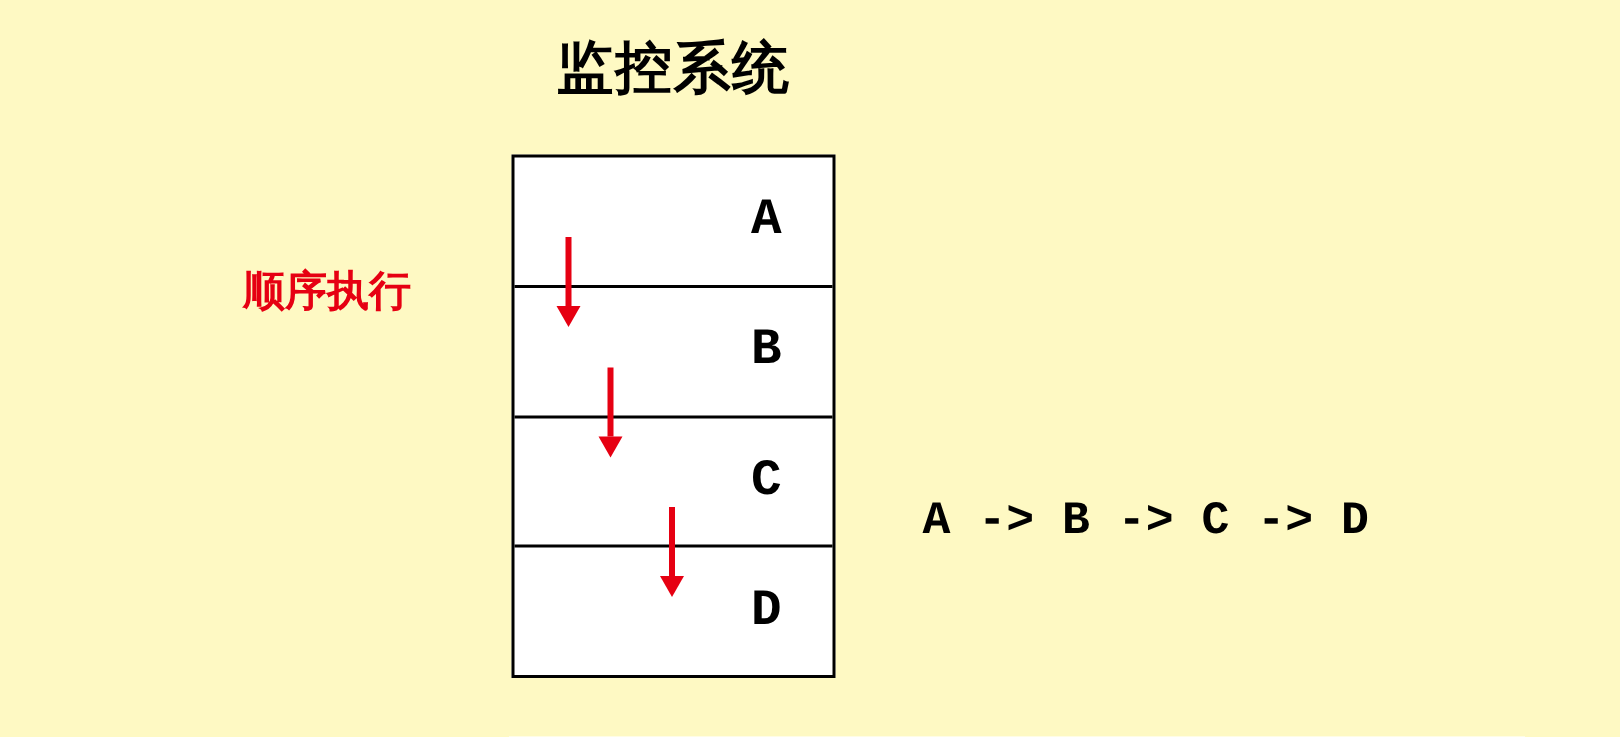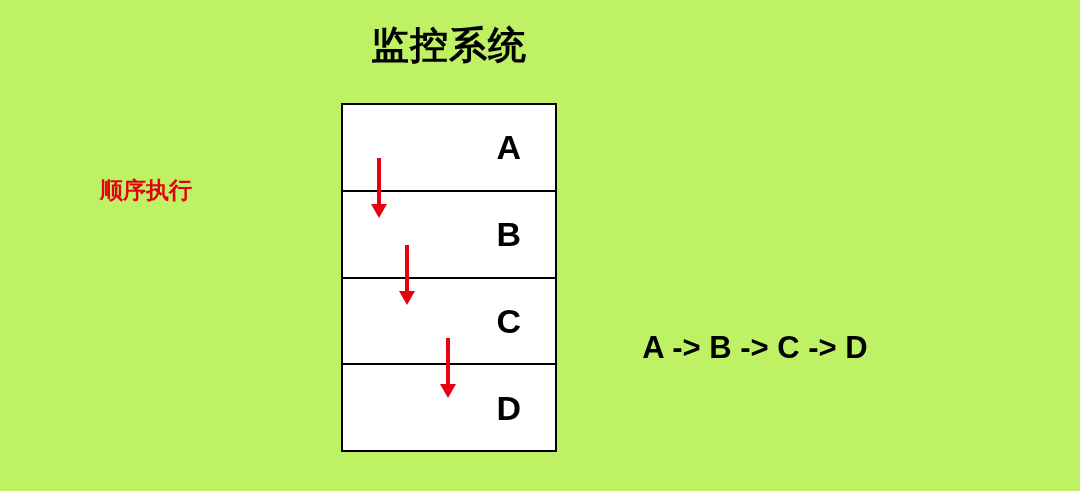--- a/index.html
+++ b/index.html
@@ -4,43 +4,43 @@
 <style>
   html, body {
     margin: 0;
     padding: 0;
     background: #ffffff;
   }
   .canvas {
     position: relative;
     width: 1080px;
     height: 491px;
-    background: #bef264;
-    font-family: Liberation Sans, sans-serif;
+    background: #fef9c3;
+    font-family: Liberation Mono, monospace;
     overflow: hidden;
   }
   .title {
     position: absolute;
     left: 341px;
     top: 20px;
     width: 216px;
     text-align: center;
     font-size: 38px;
     font-weight: bold;
     color: #000000;
     letter-spacing: 1px;
     white-space: nowrap;
   }
   .flow-label {
     position: absolute;
     left: 100px;
     top: 175px;
     width: 236px;
-    text-align: left;
-    font-size: 23px;
+    text-align: center;
+    font-size: 28px;
     font-weight: bold;
     color: var(--accent-red, #e60012);
     white-space: nowrap;
   }
   .task-box {
     position: absolute;
     left: 341px;
     top: 103px;
     width: 216px;
     height: 349px;

